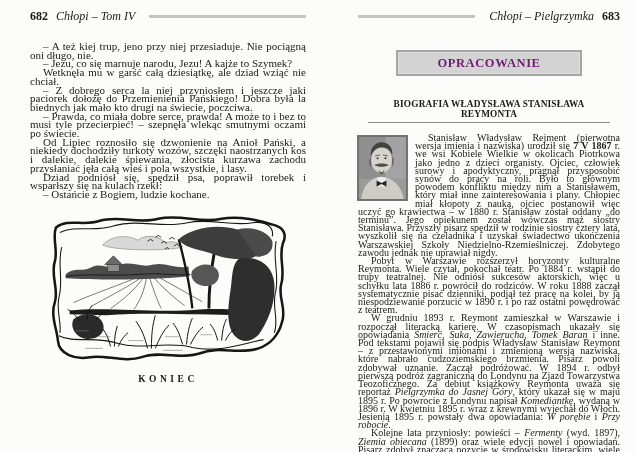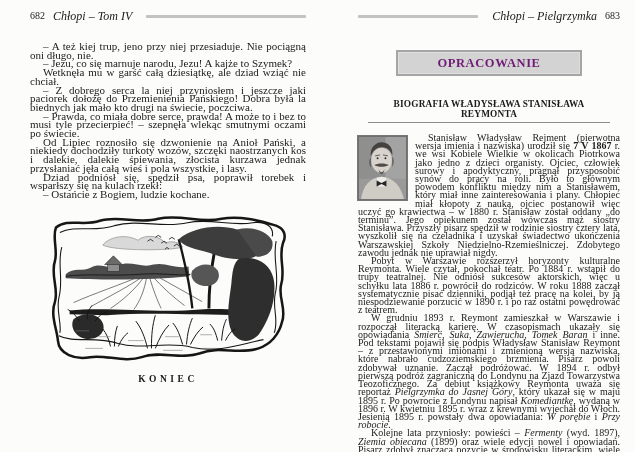--- a/index.html
+++ b/index.html
@@ -11,21 +11,21 @@
     overflow:hidden;
   }
   .spread{position:relative;width:635px;height:452px;}
   .page{position:absolute;top:0;}
   .page-left{left:30px;width:276px;}
   .page-right{left:358px;width:262px;}
 
   
   .running-head{display:flex;align-items:center;margin-top:10px;height:12px;}
   .rh-rule{flex:1;height:3px;background:#c3c3c3;border-radius:1px;}
-  .rh-pagenum{font-weight:normal;font-size:10px;line-height:12px;}
+  .rh-pagenum{font-weight:bold;font-size:12px;line-height:12px;}
   .rh-title{font-style:italic;font-size:12px;line-height:12px;white-space:nowrap;}
   .running-head.left .rh-pagenum{margin-right:8px;}
   .running-head.left .rh-title{margin-right:14px;}
   .running-head.right .rh-rule{margin-right:14px;}
   .running-head.right .rh-title{margin-right:8px;}
 
   
   .novel-text{margin-top:20px;font-size:11px;line-height:8.7px;text-align:justify;}
   .novel-text p{margin:0;text-indent:13px;}
   .illustration{margin:13px auto 0;width:246px;height:151px;display:block;}
@@ -64,21 +64,21 @@
       <span class="rh-title">Chłopi – Tom IV</span>
       <span class="rh-rule"></span>
     </header>
 
     <div class="novel-text">
       <p>– A też kiej trup, jeno przy niej przesiaduje. Nie pociągną oni długo, nie.</p>
       <p>– Jezu, co się marnuje narodu, Jezu! A kajże to Szymek?</p>
       <p>Wetknęła mu w garść całą dziesiątkę, ale dziad wziąć nie chciał.</p>
       <p>– Z dobrego serca la niej przyniosłem i jeszcze jaki paciorek dołożę do Przemienienia Pańskiego! Dobra była la biednych jak mało kto drugi na świecie, poczciwa.</p>
       <p>– Prawda, co miała dobre serce, prawda! A może to i bez to musi tyle przecierpieć! – szepnęła wlekąc smutnymi oczami po świecie.</p>
-      <p>Od Lipiec roznosiło się dzwonienie na Anioł Pański, a niekiedy dochodziły turkoty wozów, szczęki naostrzanych kos i dalekie, dalekie śpiewania, złocista kurzawa jednak przysłaniać jęła całą wieś i pola wszystkie, i lasy.</p>
+      <p>Od Lipiec roznosiło się dzwonienie na Anioł Pański, a niekiedy dochodziły turkoty wozów, szczęki naostrzanych kos i dalekie, dalekie śpiewania, złocista kurzawa zachodu przysłaniać jęła całą wieś i pola wszystkie, i lasy.</p>
       <p>Dziad podniósł się, spędził psa, poprawił torebek i wsparłszy się na kulach rzekł:</p>
       <p>– Ostańcie z Bogiem, ludzie kochane.</p>
     </div>
 
     <svg class="illustration" viewBox="0 0 250 155" xmlns="http://www.w3.org/2000/svg">
 
       <path d="M10,16 C22,6 38,15 55,9 C75,3 95,13 115,7 C138,2 158,12 180,7 C200,3 222,10 236,14 C244,17 247,24 243,32 C238,46 246,60 241,75 C238,88 247,100 242,113 C239,126 230,136 218,140 C198,147 178,137 158,145 C138,152 118,142 98,149 C80,155 60,146 45,149 C30,152 13,146 12,132 C11,120 4,106 9,92 C13,79 4,64 9,50 C12,39 6,26 10,16 Z" fill="none" stroke="#161616" stroke-width="2.6"></path>
       <path d="M14,21 C30,13 50,21 70,14 C95,7 120,17 145,11 C168,6 190,15 212,11 C226,9 234,16 232,25" fill="none" stroke="#161616" stroke-width="1.1"></path>
       <path d="M13,127 C28,135 52,127 74,135 C98,142 124,132 150,139 C176,145 202,135 223,131" fill="none" stroke="#161616" stroke-width="1.1"></path>
       <path d="M16,36 C11,52 18,70 13,88 C10,102 16,114 14,124" fill="none" stroke="#161616" stroke-width="1.1"></path>

